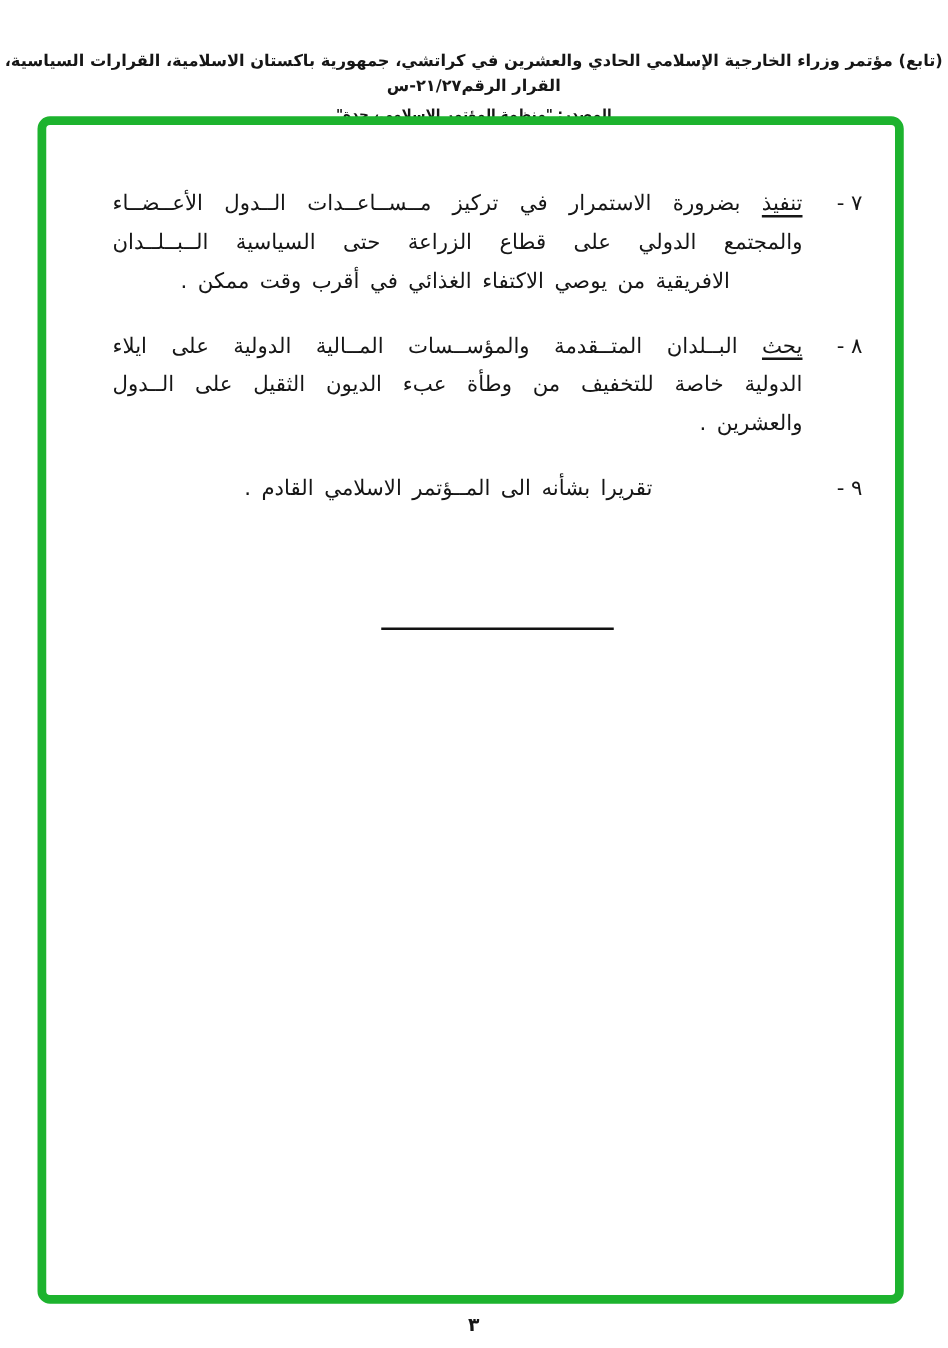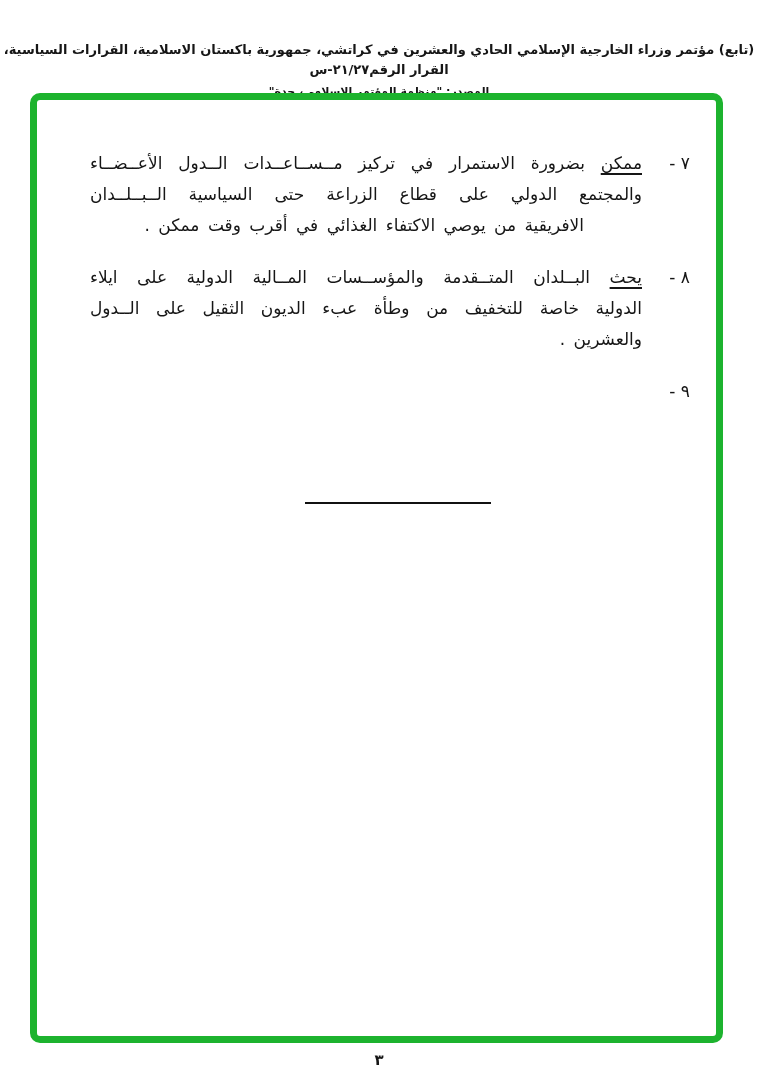--- a/index.html
+++ b/index.html
@@ -49,38 +49,39 @@
   <div class="hline1">(تابع) مؤتمر وزراء الخارجية الإسلامي الحادي والعشرين في كراتشي، جمهورية باكستان الاسلامية، القرارات السياسية، القرار الرقم٢١/٢٧-س</div>
   <div class="hline2">المصدر: "منظمة المؤتمر الاسلامي، جدة"</div>
 </div>
 
 <div class="frame"></div>
 
 <div class="paragraphs">
   <div class="para para-0">
     <div class="marker">٧ -</div>
     <div class="ptext">
-        <div class="pline"><span class="lead">ممكن</span> بضرورة الاستمرار في تركيز مــســاعــدات الــدول الأعــضــاء</div>
+        <div class="pline"><span class="lead">تنفيذ</span> بضرورة الاستمرار في تركيز مــســاعــدات الــدول الأعــضــاء</div>
         <div class="pline">والمجتمع الدولي على قطاع الزراعة حتى السياسية الــبــلــدان</div>
         <div class="pline">الافريقية من يوصي الاكتفاء الغذائي في أقرب وقت ممكن .</div>
       </div>
   </div>
 
   <div class="para para-1">
     <div class="marker">٨ -</div>
     <div class="ptext">
         <div class="pline"><span class="lead">يحث</span> البــلدان المتــقدمة والمؤســسات المــالية الدولية على ايلاء</div>
         <div class="pline">الدولية خاصة للتخفيف من وطأة عبء الديون الثقيل على الــدول</div>
         <div class="pline">والعشرين .</div>
       </div>
   </div>
 
   <div class="para para-2">
     <div class="marker">٩ -</div>
     <div class="ptext">
+        <div class="pline">تقريرا بشأنه الى المــؤتمر الاسلامي القادم .</div>
       </div>
   </div>
 </div>
 
 <div class="divider"></div>
 
 <div class="footer">
   <span class="pagenum">٣</span>
 </div>
 

